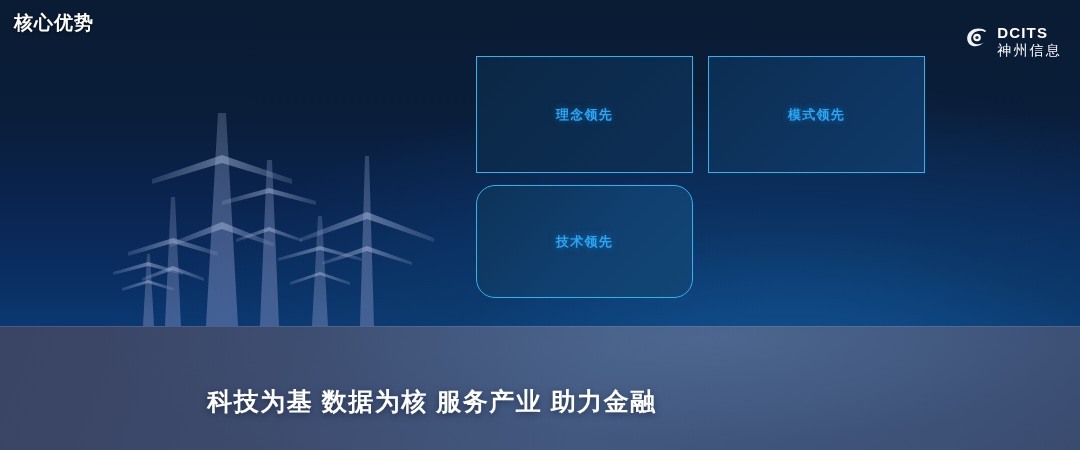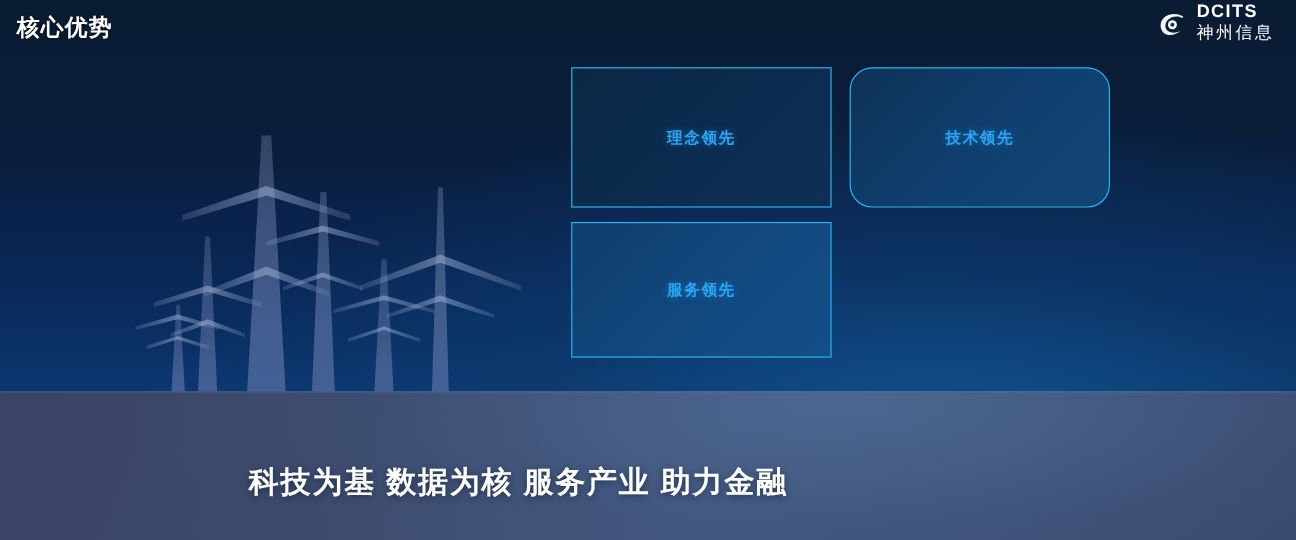--- a/index.html
+++ b/index.html
@@ -42,22 +42,22 @@
 
   
   .title {
     position:absolute; left:14px; top:10px;
     font-size:19px; font-weight:bold; color:#ffffff;
     letter-spacing:1px;
     text-shadow:0 1px 3px rgba(0,0,0,0.55);
   }
 
   .logo {
-    position:absolute; right:18px; top:2px;
-    display:flex; align-items:flex-end; gap:7px;
+    position:absolute; right:18px; top:25px;
+    display:flex; align-items:flex-start; gap:7px;
   }
   .logo-mark { width:26px; height:26px; flex:none; }
   .logo-text { display:flex; flex-direction:column; line-height:1; }
   .logo-en {
     font-size:15px; font-weight:bold; color:#ffffff;
     letter-spacing:1.2px;
   }
   .logo-cn {
     font-size:14px; color:#ffffff; letter-spacing:2.2px;
     margin-top:3px;
@@ -175,23 +175,23 @@
     <span class="logo-text">
       <span class="logo-en">DCITS</span>
       <span class="logo-cn">神州信息</span>
     </span>
   </div>
 
   <div class="grid">
     <div class="card card-1">
       <span class="card-label">理念领先</span>
     </div>
+    <div class="card card-2">
+      <span class="card-label">模式领先</span>
+    </div>
     <div class="card card-3">
       <span class="card-label">技术领先</span>
-    </div>
-    <div class="card card-4">
-      <span class="card-label">服务领先</span>
     </div>
   </div>
 
   <div class="tagline">科技为基   数据为核   服务产业   助力金融</div>
 
 </div>
 
 </body></html>

